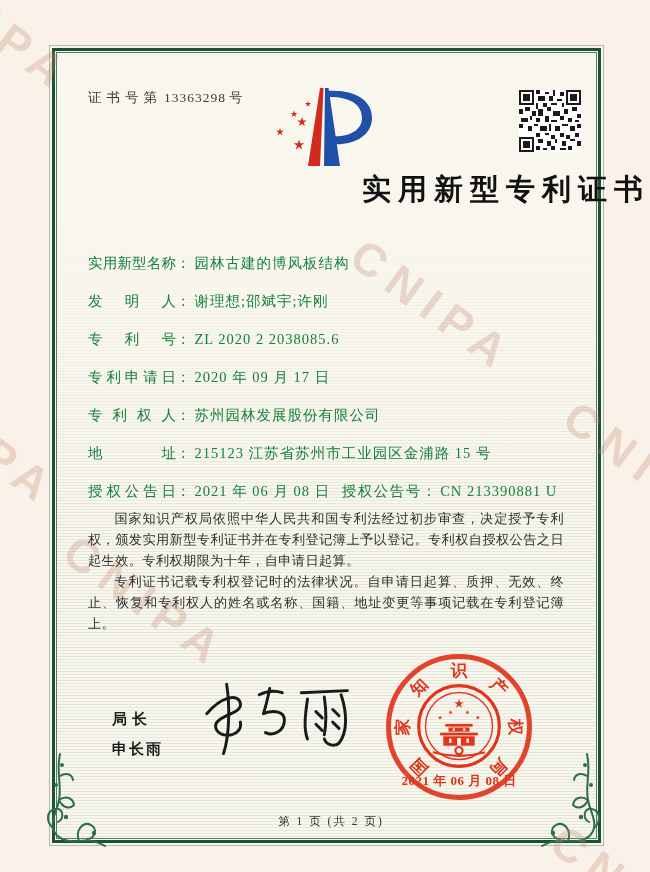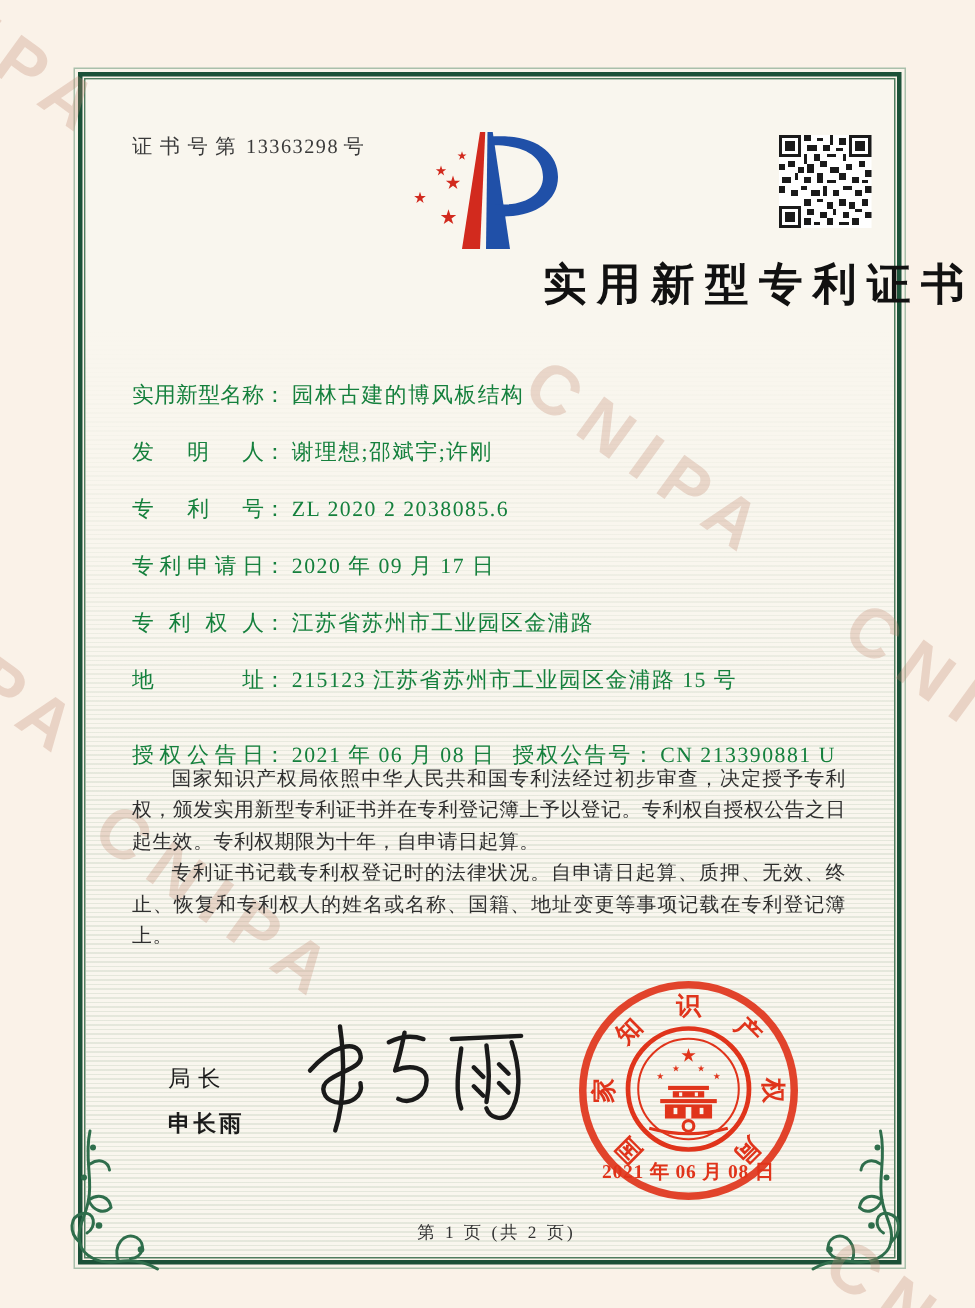--- a/index.html
+++ b/index.html
@@ -43,29 +43,29 @@
   .qr{left:519px;top:90px;width:62px;height:62px;}
 
   .title{left:0;right:0;top:170px;text-align:right;font-size:29px;font-weight:bold;
          letter-spacing:7px;color:#111;}
 
   .fields{left:88px;top:254px;right:60px;}
   .frow{position:relative;height:38px;font-size:14.5px;color:#15803d;white-space:nowrap;}
   .f-label{display:inline-block;width:88px;text-align:justify;text-align-last:justify;text-justify:inter-character;}
   .f-colon{display:inline-block;margin-right:4px;}
   .f-value{letter-spacing:1px;}
-  .pair1{display:inline-block;width:250px;margin-top:12px;}
+  .pair1{display:inline-block;width:250px;}
   .g-label{letter-spacing:1.5px;text-align:center;}
 
   .paras{left:88px;top:508px;width:476px;font-size:13.2px;line-height:21px;
          color:#2f2f2f;letter-spacing:0.4px;text-align:justify;}
   .paras p{margin:0;text-indent:2em;}
 
   .signer-title{left:112px;top:710px;font-family:"Liberation Sans","DejaVu Sans",sans-serif;
-        font-weight:400;font-size:15px;letter-spacing:5px;color:#1c1c1c;}
+        font-weight:700;font-size:15px;letter-spacing:5px;color:#1c1c1c;}
   .signer-name{left:112px;top:740px;font-family:Liberation Mono, monospace;
         font-weight:600;font-size:15px;letter-spacing:2px;color:#1c1c1c;}
   .signature{left:192px;top:676px;width:168px;height:88px;}
 
   
   .seal{left:386px;top:654px;width:146px;height:146px;z-index:6;}
   .seal-ring{position:absolute;inset:0;border:5px solid rgba(224,52,27,0.92);border-radius:50%;}
   .seal-arc{position:absolute;inset:0;}
   .seal-arc span{position:absolute;left:50%;top:50%;width:22px;height:22px;margin:-11px;
         text-align:center;line-height:22px;font-size:16.5px;font-weight:bold;color:#e0341b;
@@ -233,21 +233,21 @@
       <div class="frow">
         <span class="f-label">发明人</span><span class="f-colon">：</span><span class="f-value">谢理想;邵斌宇;许刚</span>
       </div>
       <div class="frow">
         <span class="f-label">专利号</span><span class="f-colon">：</span><span class="f-value">ZL 2020 2 2038085.6</span>
       </div>
       <div class="frow">
         <span class="f-label">专利申请日</span><span class="f-colon">：</span><span class="f-value">2020 年 09 月 17 日</span>
       </div>
       <div class="frow">
-        <span class="f-label">专利权人</span><span class="f-colon">：</span><span class="f-value">江苏省苏州市工业园区金浦路</span>
+        <span class="f-label">专利权人</span><span class="f-colon">：</span><span class="f-value">苏州园林发展股份有限公司</span>
       </div>
       <div class="frow">
         <span class="f-label">地址</span><span class="f-colon">：</span><span class="f-value">215123 江苏省苏州市工业园区金浦路 15 号</span>
       </div>
       <div class="frow">
         <span class="pair1">
           <span class="f-label">授权公告日</span><span class="f-colon">：</span><span class="f-value">2021 年 06 月 08 日</span>
         </span>
         <span>
           <span class="g-label">授权公告号</span><span class="f-colon">：</span><span class="f-value">CN 213390881 U</span>

